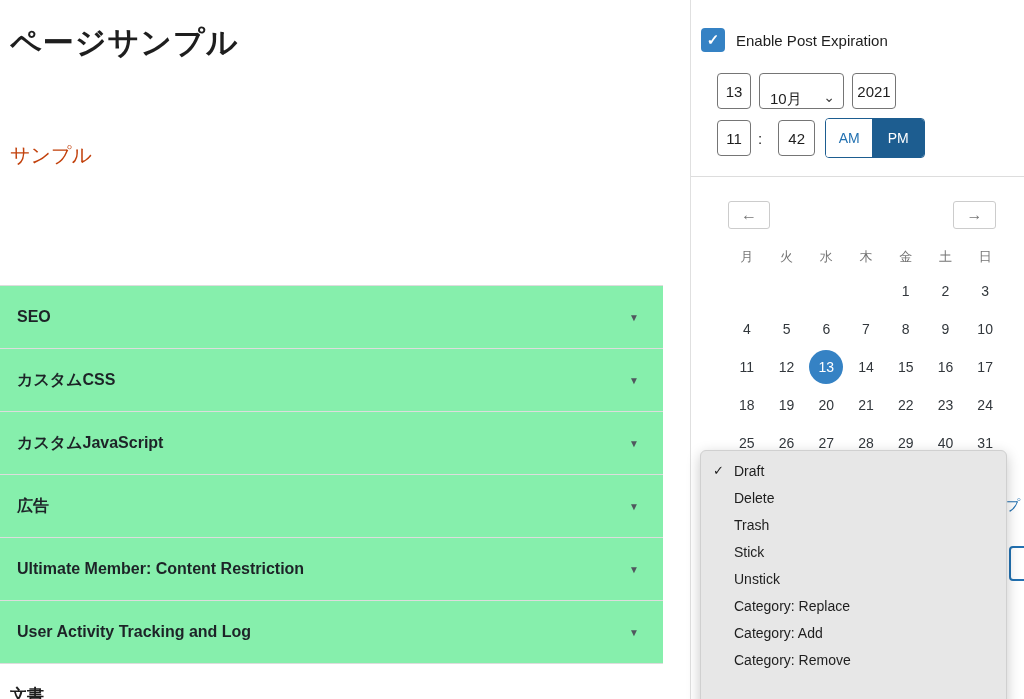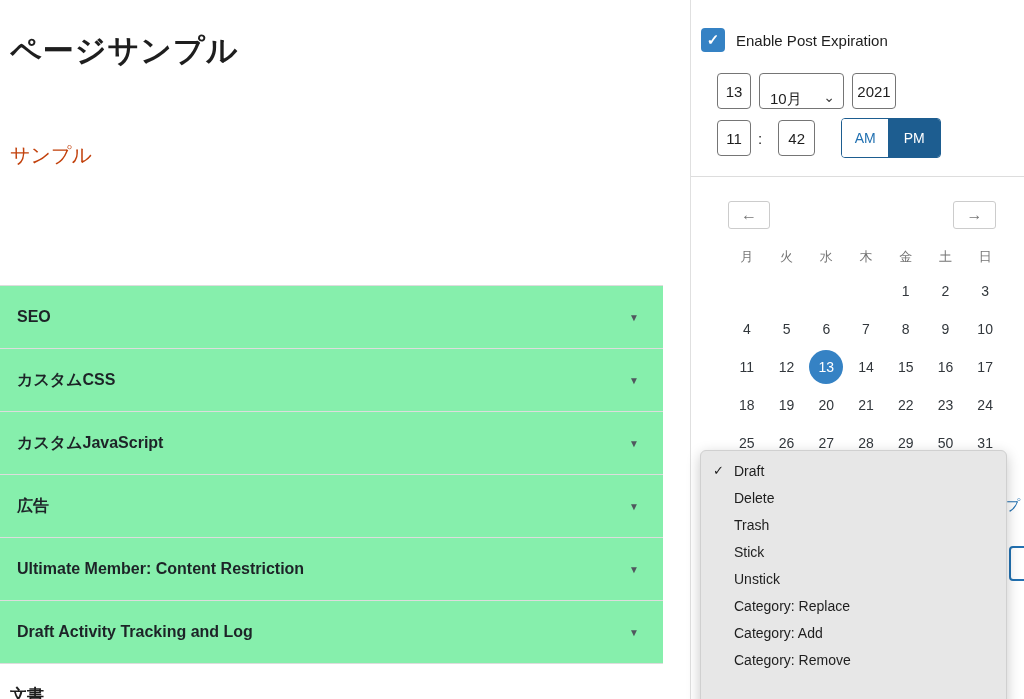--- a/index.html
+++ b/index.html
@@ -1,20 +1,20 @@
 <!DOCTYPE html>
 <html style="--accent: #2271b1; --checkbox-blue: #3582c4; --selected-day-bg: #3582c4; --pm-bg: #1d5d90; --link-blue: #2271b1;"><head>
 <meta charset="utf-8">
 <style>
   * { margin:0; padding:0; box-sizing:border-box; }
   body { font-family:"Liberation Sans", sans-serif; background:#fff; }
   #screen { position:relative; width:1024px; height:699px; background:#fff; overflow:hidden; color:#1e1e1e; }
 
   
-  .page-title { position:absolute; left:10px; top:30px; font-size:31px; font-weight:700; letter-spacing:1px; color:#1e1e1e; }
+  .page-title { position:absolute; left:10px; top:22px; font-size:31px; font-weight:700; letter-spacing:1px; color:#1e1e1e; }
   .page-subtitle { position:absolute; left:10px; top:142px; font-size:20px; color:#c2410c; }
   .accordion-list { position:absolute; left:0; top:285px; width:663px; border-bottom:1px solid #ddd; }
   .acc-row { height:63px; border-top:1px solid #ddd; display:flex; align-items:center; justify-content:space-between; padding:0 24px 0 17px; cursor:pointer; background:#86efac; }
   .acc-label { font-size:16px; font-weight:700; color:#1d2327; }
   .acc-caret { font-size:10px; color:#50575e; }
   .doc-label { position:absolute; left:10px; top:684px; font-size:17px; font-weight:700; color:#1e1e1e; }
 
   
   .sidebar { position:absolute; left:690px; top:0; width:334px; height:699px; border-left:1px solid #e0e0e0; background:#fff; }
   .sb-divider { position:absolute; left:0; top:176px; width:334px; height:1px; background:#ddd; }
@@ -24,21 +24,21 @@
   .exp-label { font-size:15px; color:#1e1e1e; }
 
   .date-row { position:absolute; left:26px; top:73px; display:flex; align-items:center; gap:8px; }
   .time-row { position:absolute; left:26px; top:118px; display:flex; align-items:center; gap:7px; }
   .num-box { height:36px; border:1px solid #757575; border-radius:4px; font-size:15px; text-align:center; color:#1e1e1e; background:#fff; font-family:"Liberation Sans",sans-serif; }
   .w-day { width:34px; } .w-year { width:44px; } .w-hour { width:34px; } .w-min { width:37px;margin-left:9px; }
   .month-select { height:36px; width:85px; border:1px solid #757575; border-radius:4px; display:flex; align-items:center; justify-content:space-between; padding:16px 8px 0 10px; font-size:15px; cursor:pointer; background:#fff; }
   .select-chevron { font-size:14px; color:#444; line-height:1; margin-top:-4px; }
   .time-sep { font-size:15px; color:#1e1e1e; }
 
-  .meridiem { display:flex; border:1.5px solid var(--pm-bg,#1d5d90); border-radius:4px; overflow:hidden; height:40px; margin-left:19px; }
+  .meridiem { display:flex; border:1.5px solid var(--pm-bg,#1d5d90); border-radius:4px; overflow:hidden; height:40px; margin-left:3px; }
   .meridiem button { border:none; font-size:14px; font-family:"Liberation Sans",sans-serif; cursor:pointer; }
   .am-btn { width:46px; background:#fff; color:var(--accent,#2271b1); }
   .pm-btn { width:52px; background:var(--pm-bg,#1d5d90); color:#fff; }
 
   
   .cal-nav-btn { position:absolute; top:201px; width:42px; height:28px; border:1px solid #ccc; border-radius:3px; background:#fff; color:#777; font-size:16px; line-height:26px; text-align:center; cursor:pointer; font-family:"Liberation Sans",sans-serif; }
   .cal-prev { left:37px; } .cal-next { left:262px; width:43px; }
   .cal-month { position:absolute; left:0; right:0; top:207px; text-align:center; font-size:15px; font-weight:700; color:#1e1e1e; }
   .cal-grid { position:absolute; left:36px; top:244px; width:278px; display:grid; grid-template-columns:repeat(7,1fr); row-gap:4px; }
   .cal-head { height:26px; line-height:26px; text-align:center; font-size:13px; color:#757575; }
@@ -79,21 +79,21 @@
       </div>
       <div class="acc-row">
         <span class="acc-label">広告</span>
         <span class="acc-caret">▼</span>
       </div>
       <div class="acc-row">
         <span class="acc-label">Ultimate Member: Content Restriction</span>
         <span class="acc-caret">▼</span>
       </div>
       <div class="acc-row">
-        <span class="acc-label">Draft Activity Tracking and Log</span>
+        <span class="acc-label">User Activity Tracking and Log</span>
         <span class="acc-caret">▼</span>
       </div>
     </div>
 
   <div class="doc-label">文書</div>
 
   <div class="sidebar">
 
     <div class="exp-row">
       <div class="checkbox">
@@ -164,21 +164,21 @@
         <div class="cal-day">20</div>
         <div class="cal-day">21</div>
         <div class="cal-day">22</div>
         <div class="cal-day">23</div>
         <div class="cal-day">24</div>
         <div class="cal-day">25</div>
         <div class="cal-day">26</div>
         <div class="cal-day">27</div>
         <div class="cal-day">28</div>
         <div class="cal-day">29</div>
-        <div class="cal-day">50</div>
+        <div class="cal-day">40</div>
         <div class="cal-day">31</div>
       </div>
   </div>
 
   <span class="link-fragment">プ</span>
   <div class="button-fragment"></div>
 
   <div class="status-menu">
       <div class="menu-item">
         <span class="menu-check">✓</span>

